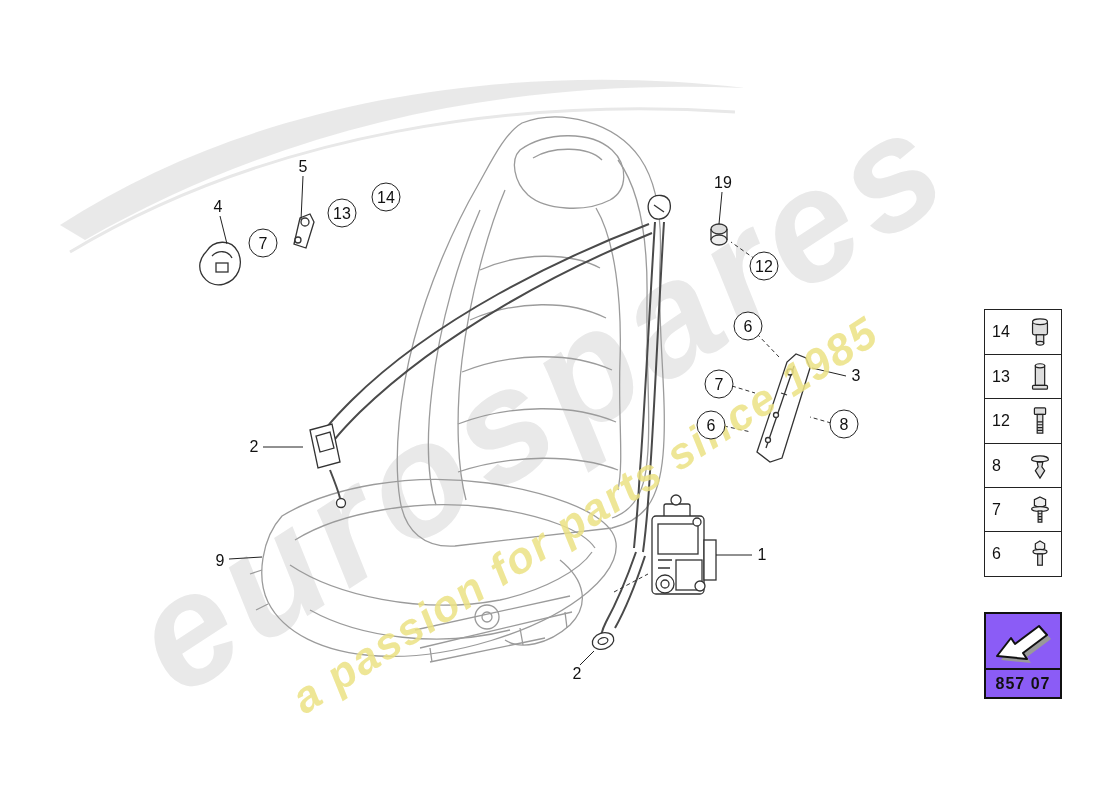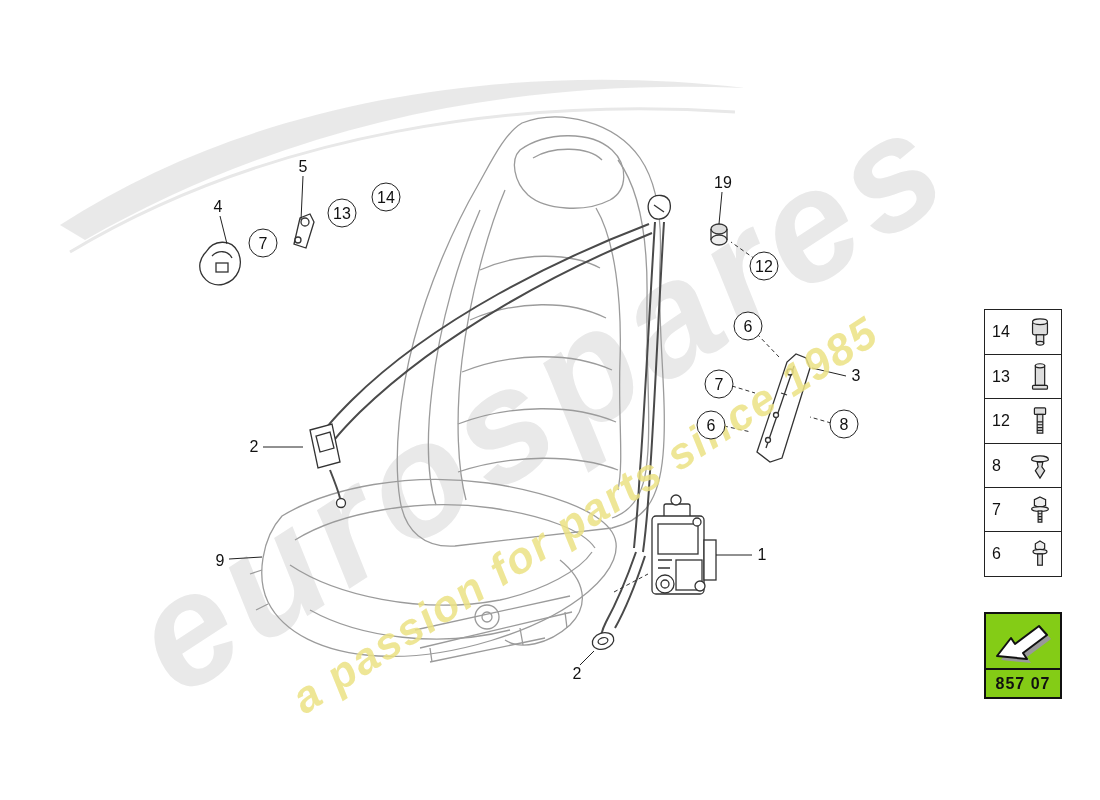--- a/index.html
+++ b/index.html
@@ -18,21 +18,21 @@
       line-height:1;}
   .co.circle{width:27px;height:27px;border:1.4px solid #222;border-radius:50%;
              background:#fff;display:flex;align-items:center;justify-content:center;}
   
   .parts{position:absolute;left:984px;top:311px;width:78px;z-index:4;}
   .part{height:46px;border:1.6px solid #222;margin-top:-1.6px;background:#fff;
         display:flex;align-items:center;justify-content:space-between;padding:0 7px;box-sizing:border-box;}
   .part .num{font-size:16px;}
   
   .codebox{position:absolute;left:984px;top:612px;width:78px;border:2px solid #111;
-           background:#84cc16;z-index:4;box-sizing:border-box;}
+           background:#8b5cf6;z-index:4;box-sizing:border-box;}
   .codebox .art{height:54px;display:flex;align-items:center;justify-content:center;
                 border-bottom:2px solid #111;}
   .codebox .code{height:27px;display:flex;align-items:center;justify-content:center;
                  font-weight:bold;font-size:16px;letter-spacing:1px;}
 </style>
 </head>
 <body>
 
 <div class="stage">
 

